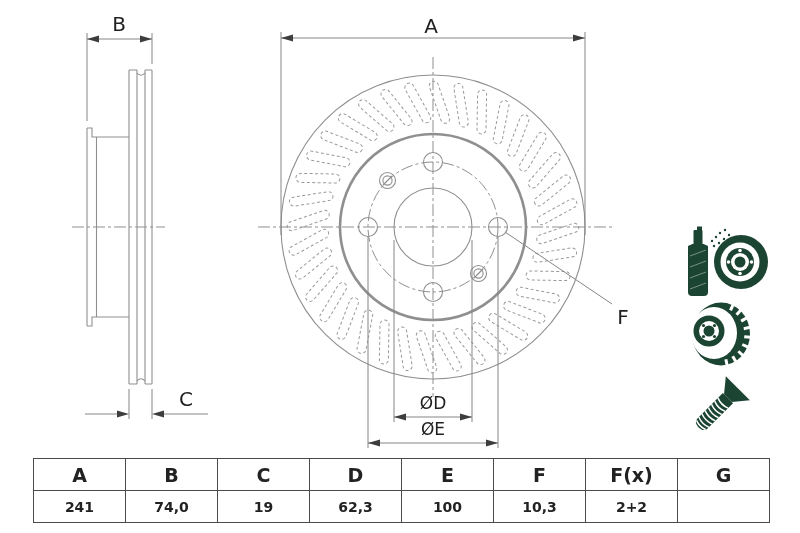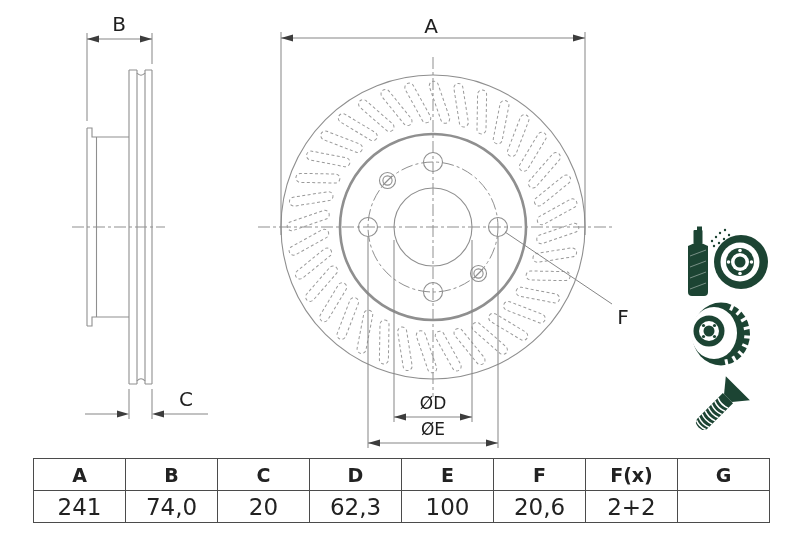--- a/index.html
+++ b/index.html
@@ -14,21 +14,21 @@
   .slot{stroke:#9a9a9a;stroke-width:1;fill:none;stroke-dasharray:3 2.4;}
   .dimtxt{fill:#1f1f1f;font-size:20px;font-family:"DejaVu Sans","Liberation Sans",sans-serif;text-anchor:middle;}
   .dimtxt2{fill:#1f1f1f;font-size:17px;font-family:"DejaVu Sans","Liberation Sans",sans-serif;text-anchor:middle;}
   .ic{fill:#1c4433;stroke:none;}
   .icw{fill:#ffffff;stroke:none;}
   .spec-table{position:absolute;left:33px;top:458px;width:737px;height:62px;
               border-collapse:collapse;table-layout:fixed;background:#fff;}
   .spec-table th,.spec-table td{border:1.6px solid #4b4b4b;text-align:center;vertical-align:middle;
               color:#222;padding:0;}
   .spec-table th{font-size:19px;font-weight:bold;height:31px;}
-  .spec-table td{font-size:23px;font-weight:normal;height:31px;text-align:center;}
+  .spec-table td{font-size:14px;font-weight:bold;height:31px;text-align:center;}
 </style>
 </head>
 <body>
 
 <div class="stage">
 
 <svg width="800" height="458" viewBox="0 0 800 458">
 
   <g>
 
@@ -229,22 +229,22 @@
       <th>C</th>
       <th>D</th>
       <th>E</th>
       <th>F</th>
       <th>F(x)</th>
       <th>G</th>
     </tr>
     <tr>
       <td>241</td>
       <td>74,0</td>
-      <td>20</td>
+      <td>19</td>
       <td>62,3</td>
       <td>100</td>
-      <td>20,6</td>
+      <td>10,3</td>
       <td>2+2</td>
       <td></td>
     </tr>
   </tbody>
     </table>
 </div>
 
 </body></html>

